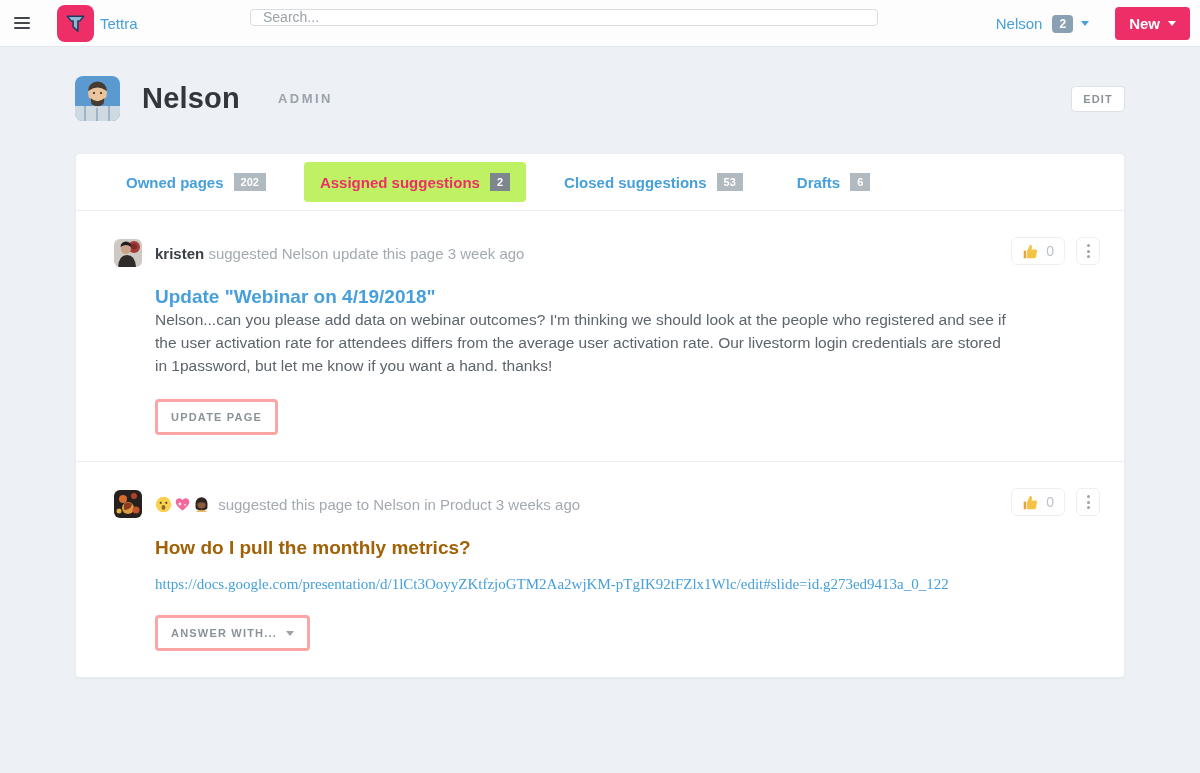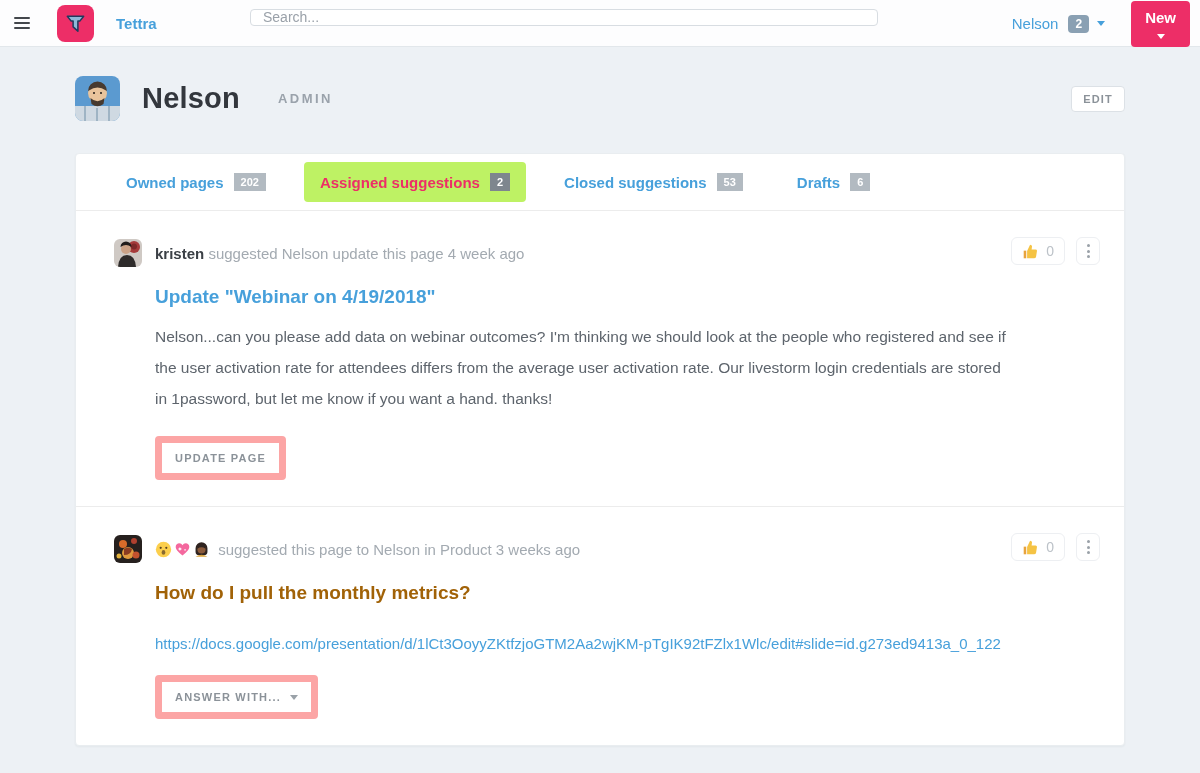--- a/index.html
+++ b/index.html
@@ -15,41 +15,40 @@
     position: relative; height: 47px; background: #fdfdfe;
     border-bottom: 1px solid #e2e7eb;
     display: flex; align-items: center;
   }
   .hamburger { margin-left: 14px; width: 16px; cursor: pointer; }
   .hamburger span { display:block; height:2px; background:#43474c; margin:3px 0; border-radius:1px; }
   .logo {
     width: 37px; height: 37px; border-radius: 8px; margin-left: 27px;
     display:flex; align-items:center; justify-content:center;
   }
-  .brand { margin-left: 22px; font-size: 15px; font-weight: bold; }
+  .brand { margin-left: 6px; font-size: 15px; font-weight: normal; }
   .search-wrap { position:absolute; left:250px; top:8px; width:628px; }
   .search-wrap input {
     width:100%; height:17px; border:1px solid #d8dde2; border-radius:4px;
     padding:0 12px; font-size:14px; color:#3c4147; background:#fff; outline:none;
     font-family:"Liberation Sans", sans-serif;
   }
   .search-wrap input::placeholder { color:#9aa1a9; }
   .nav-right { position:absolute; right:10px; top:0; height:47px; display:flex; align-items:center; }
   .user-link { font-size:15px; cursor:pointer; }
   .user-badge {
     margin:0 8px 0 10px; font-size:12px; font-weight:bold; color:#fff;
     background:#8aa0b3; border-radius:4px; padding:2px 7px;
   }
   .caret-down { width:0; height:0; border-left:4px solid transparent; border-right:4px solid transparent; border-top:5px solid #47a0db; cursor:pointer; }
   .new-btn {
     margin-left:26px; margin-right:0; border:none; cursor:pointer;
     color:#fff; font-weight:bold; font-size:15px; border-radius:4px;
     padding:8px 14px; display:flex; align-items:center; gap:8px;
     font-family:"Liberation Sans", sans-serif;
-    flex-direction:column;
   }
   .new-btn .caret { border-top-color:#fff; }
   
   .profile { display:flex; align-items:center; margin:29px 75px 0 75px; }
   .profile-avatar { width:45px; height:45px; border-radius:8px; overflow:hidden; flex:0 0 auto; }
   .profile-name { margin-left:22px; font-size:29px; font-weight:bold; color:#33373d; letter-spacing:.2px; }
   .profile-role { margin-left:38px; font-size:13px; font-weight:bold; color:#9aa2ab; letter-spacing:2.5px; }
   .edit-btn {
     margin-left:auto; background:#fff; border:1px solid #dce1e6; border-radius:4px;
     color:#8b9299; font-size:11px; font-weight:bold; letter-spacing:1.2px;
@@ -75,24 +74,24 @@
   
   .card { position:relative; padding:28px 38px 26px 38px; }
   .card + .card { border-top:1px solid #ececec; }
   .card-head { display:flex; align-items:center; }
   .card-avatar { width:28px; height:28px; border-radius:6px; overflow:hidden; flex:0 0 auto; }
   .head-text { margin-left:13px; font-size:15px; color:#a3aab1; }
   .head-text .author { font-weight:bold; color:#3b4046; }
   .emoji-icons { display:inline-flex; align-items:center; gap:2px; vertical-align:-3px; margin-right:4px; }
   .card-main { margin-left:41px; }
   .card-title { margin-top:19px; font-size:19px; font-weight:bold; cursor:pointer; }
-  .card-para { margin-top:13px; font-size:15.5px; line-height:31px; color:#5d646c; max-width:862px; }
-  .card-link { display:inline-block; margin-top:31px; font-size:15px; text-decoration:none; cursor:pointer; }
+  .card-para { font-size:15.5px; line-height:23px; color:#5d646c; max-width:862px; }
+  .card-link { display:inline-block; margin-top:17px; font-size:15px; text-decoration:none; cursor:pointer;font-family:Liberation Serif, serif; }
   .action-btn {
-    margin-top:22px; background:#fff; border:7px solid #fca5a5; border-radius:4px;
+    margin-top:22px; background:#fff; border:3px solid #fca5a5; border-radius:4px;
     color:#8b9299; font-size:11px; font-weight:bold; letter-spacing:1.2px;
     padding:9px 13px; cursor:pointer; display:inline-flex; align-items:center; gap:9px;
     font-family:"Liberation Sans", sans-serif;
   }
   .action-btn .caret { border-top-color:#9aa1a8; border-left-width:4px; border-right-width:4px; }
   .card-controls { position:absolute; top:26px; right:24px; display:flex; gap:11px; }
   .like-btn {
     display:flex; align-items:center; background:#fff; border:1px solid #edeff2;
     border-radius:6px; padding:4px 10px; cursor:pointer; height:28px;
   }
@@ -180,21 +179,21 @@
           <rect width="28" height="28" fill="#cfc9c4"></rect>
           <circle cx="20" cy="8" r="6" fill="#a63b3b"></circle>
           <circle cx="20" cy="7.5" r="3" fill="#7d2a2a"></circle>
           <path d="M4 28 q1 -12 9 -12 q8 0 9 12 Z" fill="#2e2b2a"></path>
           <circle cx="12" cy="10" r="5" fill="#caa287"></circle>
           <path d="M6.5 8 a5.5 5.5 0 0 1 11 0 q-5.5 -4 -11 0 Z" fill="#1f1c1b"></path>
         </svg>
       </div>
       <div class="head-text">
         <span class="author">kristen</span>
-        <span>suggested Nelson update this page 4 week ago</span>
+        <span>suggested Nelson update this page 3 week ago</span>
       </div>
     </div>
     <div class="card-main">
       <div class="card-title" style="color:#47a0db">Update "Webinar on 4/19/2018"</div>
       <div class="card-para">Nelson...can you please add data on webinar outcomes? I'm thinking we should look at the people who registered and see if the user activation rate for attendees differs from the average user activation rate. Our livestorm login credentials are stored in 1password, but let me know if you want a hand. thanks!</div>
       <button class="action-btn">
         <span>UPDATE PAGE</span>
       </button>
     </div>
     <div class="card-controls">

